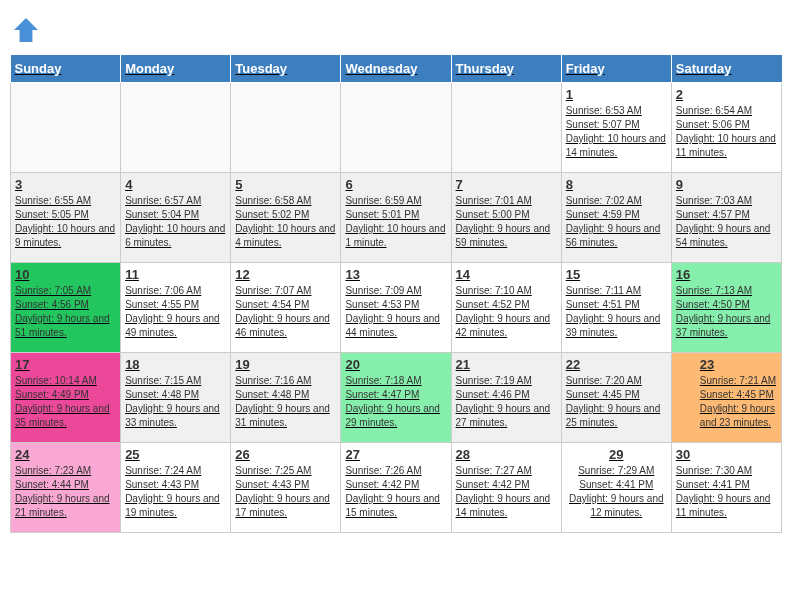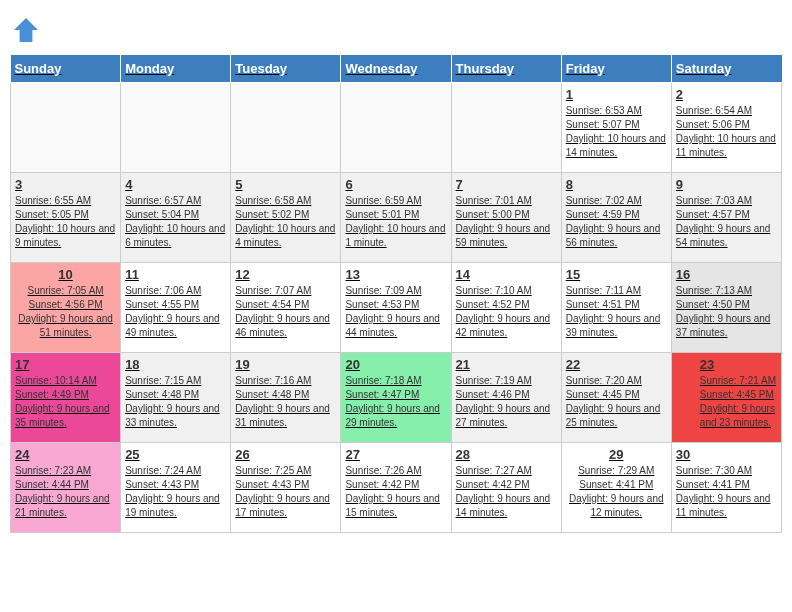--- a/index.html
+++ b/index.html
@@ -183,21 +183,21 @@
 Daylight: 9 hours and 56 minutes.</div>
         </td>
         <td style="background-color: rgb(240, 240, 240);">
           <span class="day-num">9</span>
           <div class="day-info">Sunrise: 7:03 AM
 Sunset: 4:57 PM
 Daylight: 9 hours and 54 minutes.</div>
         </td>
       </tr>
       <tr>
-        <td style="background-color: #fca5a5; text-align: center;">
+        <td style="background-color: #22c55e;">
           <span class="day-num">10</span>
           <div class="day-info">Sunrise: 7:05 AM
 Sunset: 4:56 PM
 Daylight: 9 hours and 51 minutes.</div>
         </td>
         <td style="background-color: rgb(255, 255, 255);">
           <span class="day-num">11</span>
           <div class="day-info">Sunrise: 7:06 AM
 Sunset: 4:55 PM
 Daylight: 9 hours and 49 minutes.</div>
@@ -219,21 +219,21 @@
           <div class="day-info">Sunrise: 7:10 AM
 Sunset: 4:52 PM
 Daylight: 9 hours and 42 minutes.</div>
         </td>
         <td style="background-color: rgb(255, 255, 255);">
           <span class="day-num">15</span>
           <div class="day-info">Sunrise: 7:11 AM
 Sunset: 4:51 PM
 Daylight: 9 hours and 39 minutes.</div>
         </td>
-        <td style="background-color: #e5e5e5; margin-left: 42px;">
+        <td style="background-color: #86efac; margin-left: 42px;">
           <span class="day-num">16</span>
           <div class="day-info">Sunrise: 7:13 AM
 Sunset: 4:50 PM
 Daylight: 9 hours and 37 minutes.</div>
         </td>
       </tr>
       <tr>
         <td style="background-color: #ec4899;">
           <span class="day-num">17</span>
           <div class="day-info">Sunrise: 10:14 AM
@@ -263,21 +263,21 @@
           <div class="day-info">Sunrise: 7:19 AM
 Sunset: 4:46 PM
 Daylight: 9 hours and 27 minutes.</div>
         </td>
         <td style="background-color: rgb(240, 240, 240);">
           <span class="day-num">22</span>
           <div class="day-info">Sunrise: 7:20 AM
 Sunset: 4:45 PM
 Daylight: 9 hours and 25 minutes.</div>
         </td>
-        <td style="background-color: #ef4444; padding-left: 28px;">
+        <td style="background-color: #fdba74; padding-left: 28px;">
           <span class="day-num">23</span>
           <div class="day-info">Sunrise: 7:21 AM
 Sunset: 4:45 PM
 Daylight: 9 hours and 23 minutes.</div>
         </td>
       </tr>
       <tr>
         <td style="background-color: #f9a8d4; margin-top: 48px;">
           <span class="day-num">24</span>
           <div class="day-info">Sunrise: 7:23 AM

